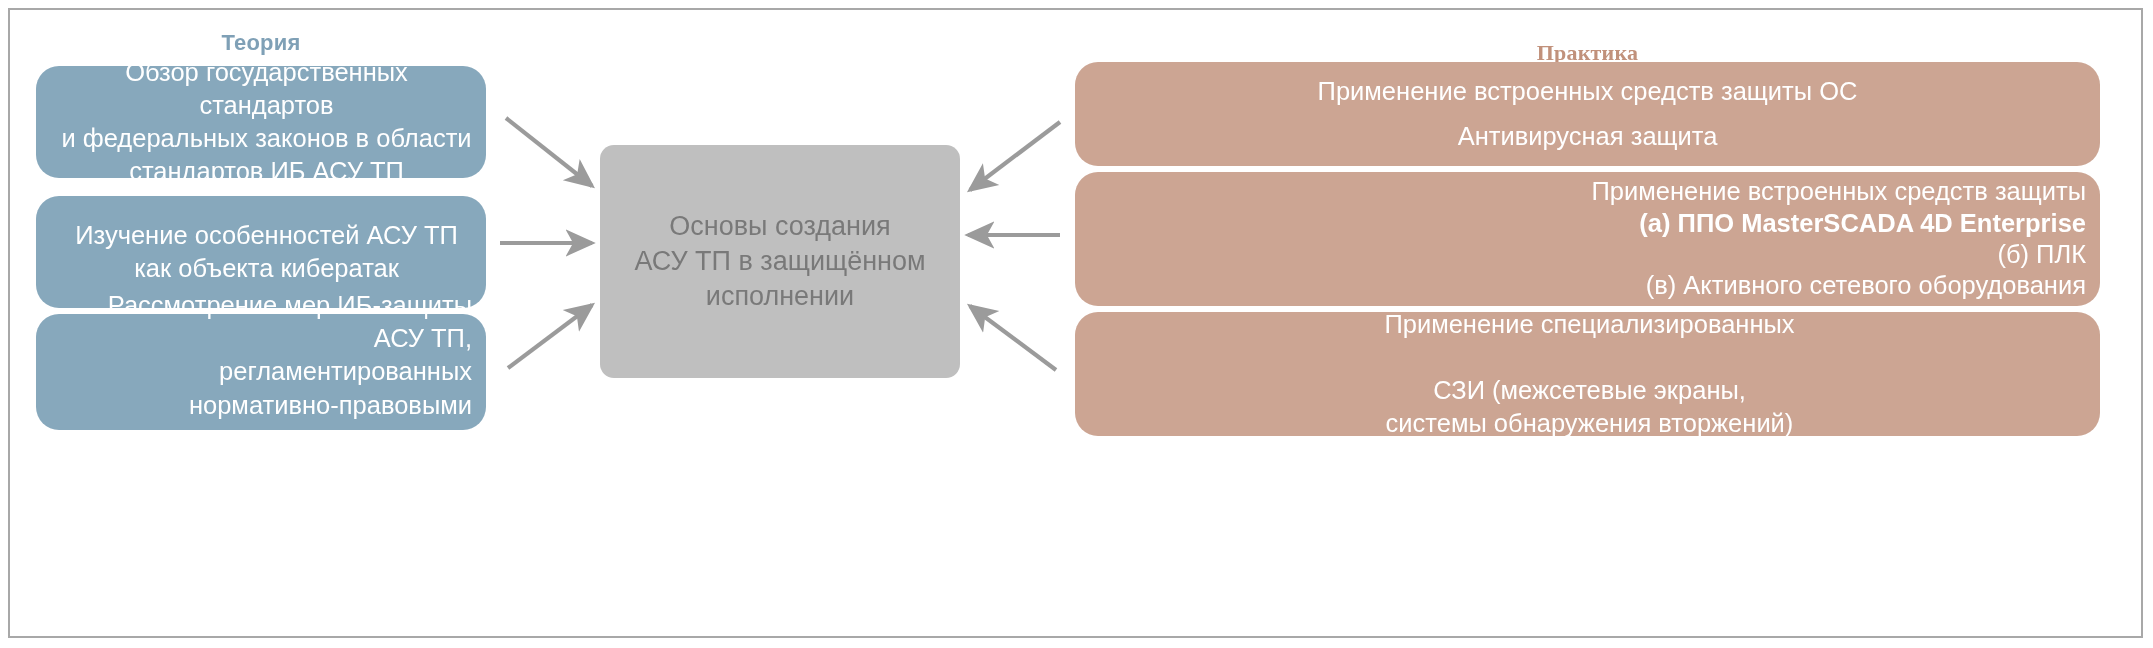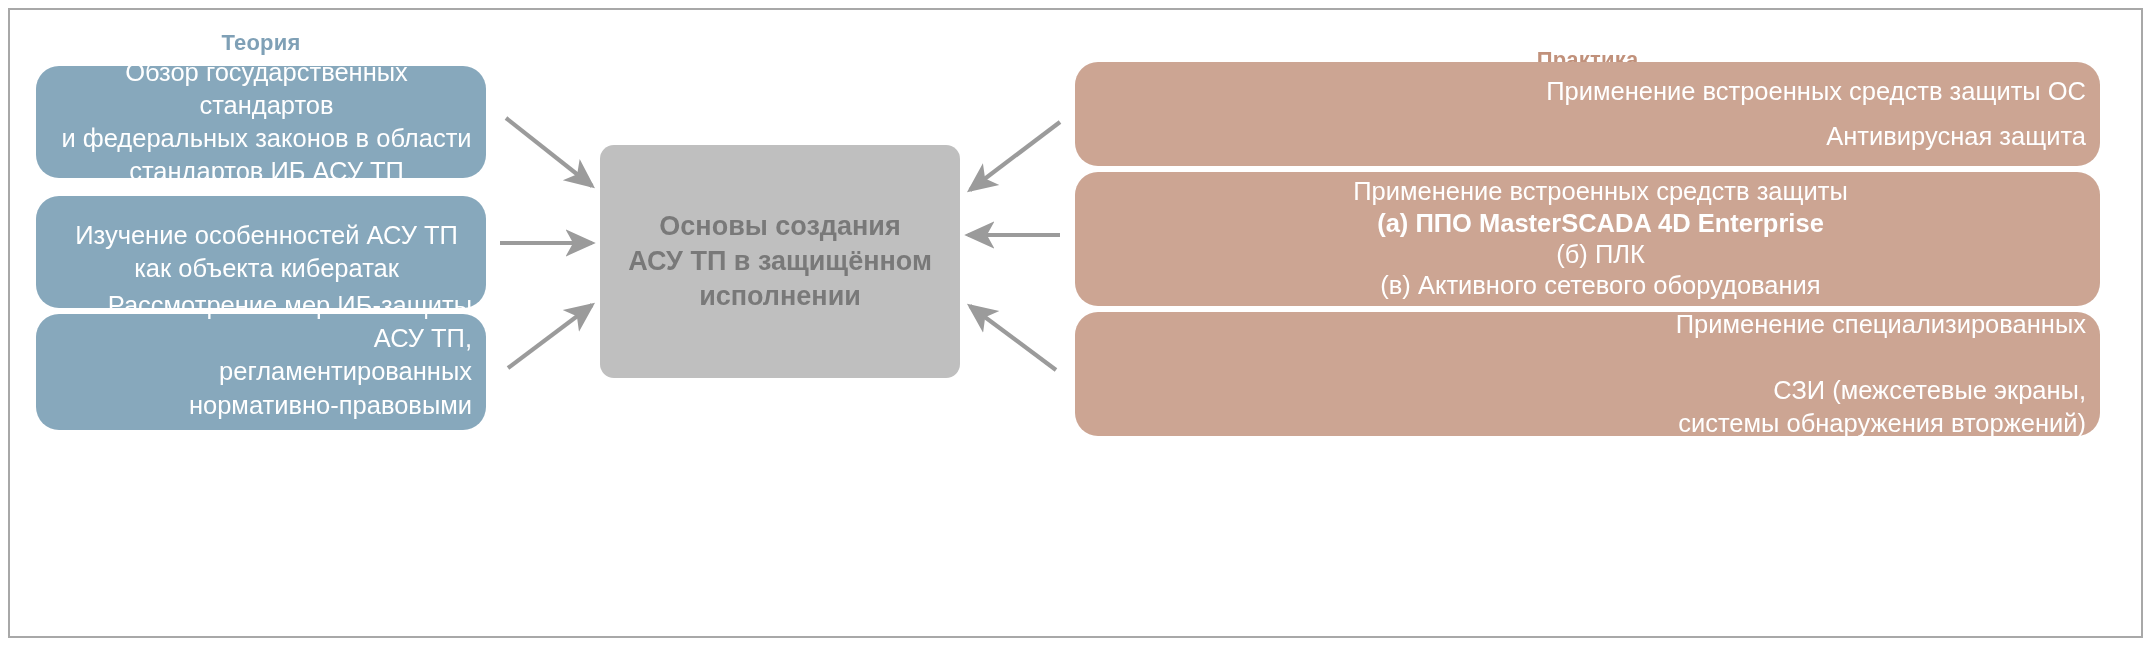--- a/index.html
+++ b/index.html
@@ -38,22 +38,23 @@
   }
   #title-theory {
     left: 36px;
     width: 450px;
     top: 30px;
     color: #7FA0B6;
   }
   #title-practice {
     left: 1075px;
     width: 1025px;
-    top: 47px;
+    top: 40px;
     color: #C1917B;
+    font-family: Liberation Serif, serif;
   }
 
   .box {
     position: absolute;
     box-sizing: border-box;
     border-radius: 23px;
     display: flex;
     align-items: center;
     justify-content: center;
     color: #ffffff;
@@ -65,56 +66,55 @@
   .box.theory {
     background: #87A8BC;
     left: 36px;
     width: 450px;
     padding-left: 25px;
   }
   .box.practice {
     background: #CCA593;
     left: 1075px;
     width: 1025px;
-    text-align: right;
   }
   .box .txt { display: block; width: 100%; }
 
   #theory-1 { top: 66px;  height: 112px; }
   #theory-2 { top: 196px; height: 112px; }
   #theory-3 { top: 314px; height: 116px; text-align: right; }
 
   #practice-1 { top: 62px;  height: 104px; line-height: 1.75; }
   #practice-2 {
     top: 172px;
     height: 134px;
     text-align: left;
     justify-content: flex-start;
     padding-left: 40px;
     line-height: 1.23;
   }
-  #practice-2 .txt { text-align: center; }
+  #practice-2 .txt { text-align: right; }
   #practice-3 { top: 312px; height: 124px; line-height: 1.30; padding-left: 18px; }
 
   .bold-line { font-weight: bold; }
 
   #center-box {
     position: absolute;
     left: 600px;
     top: 145px;
     width: 360px;
     height: 233px;
     background: #BFBFBF;
     border-radius: 14px;
     display: flex;
     align-items: center;
     justify-content: center;
     text-align: center;
     color: #797979;
-    font-weight: bold;
+    font-weight: normal;
     font-size: 27px;
     line-height: 1.30;
     box-sizing: border-box;
     padding: 4px 10px;
   }
 
   #arrows {
     position: absolute;
     left: 0;
     top: 0;

